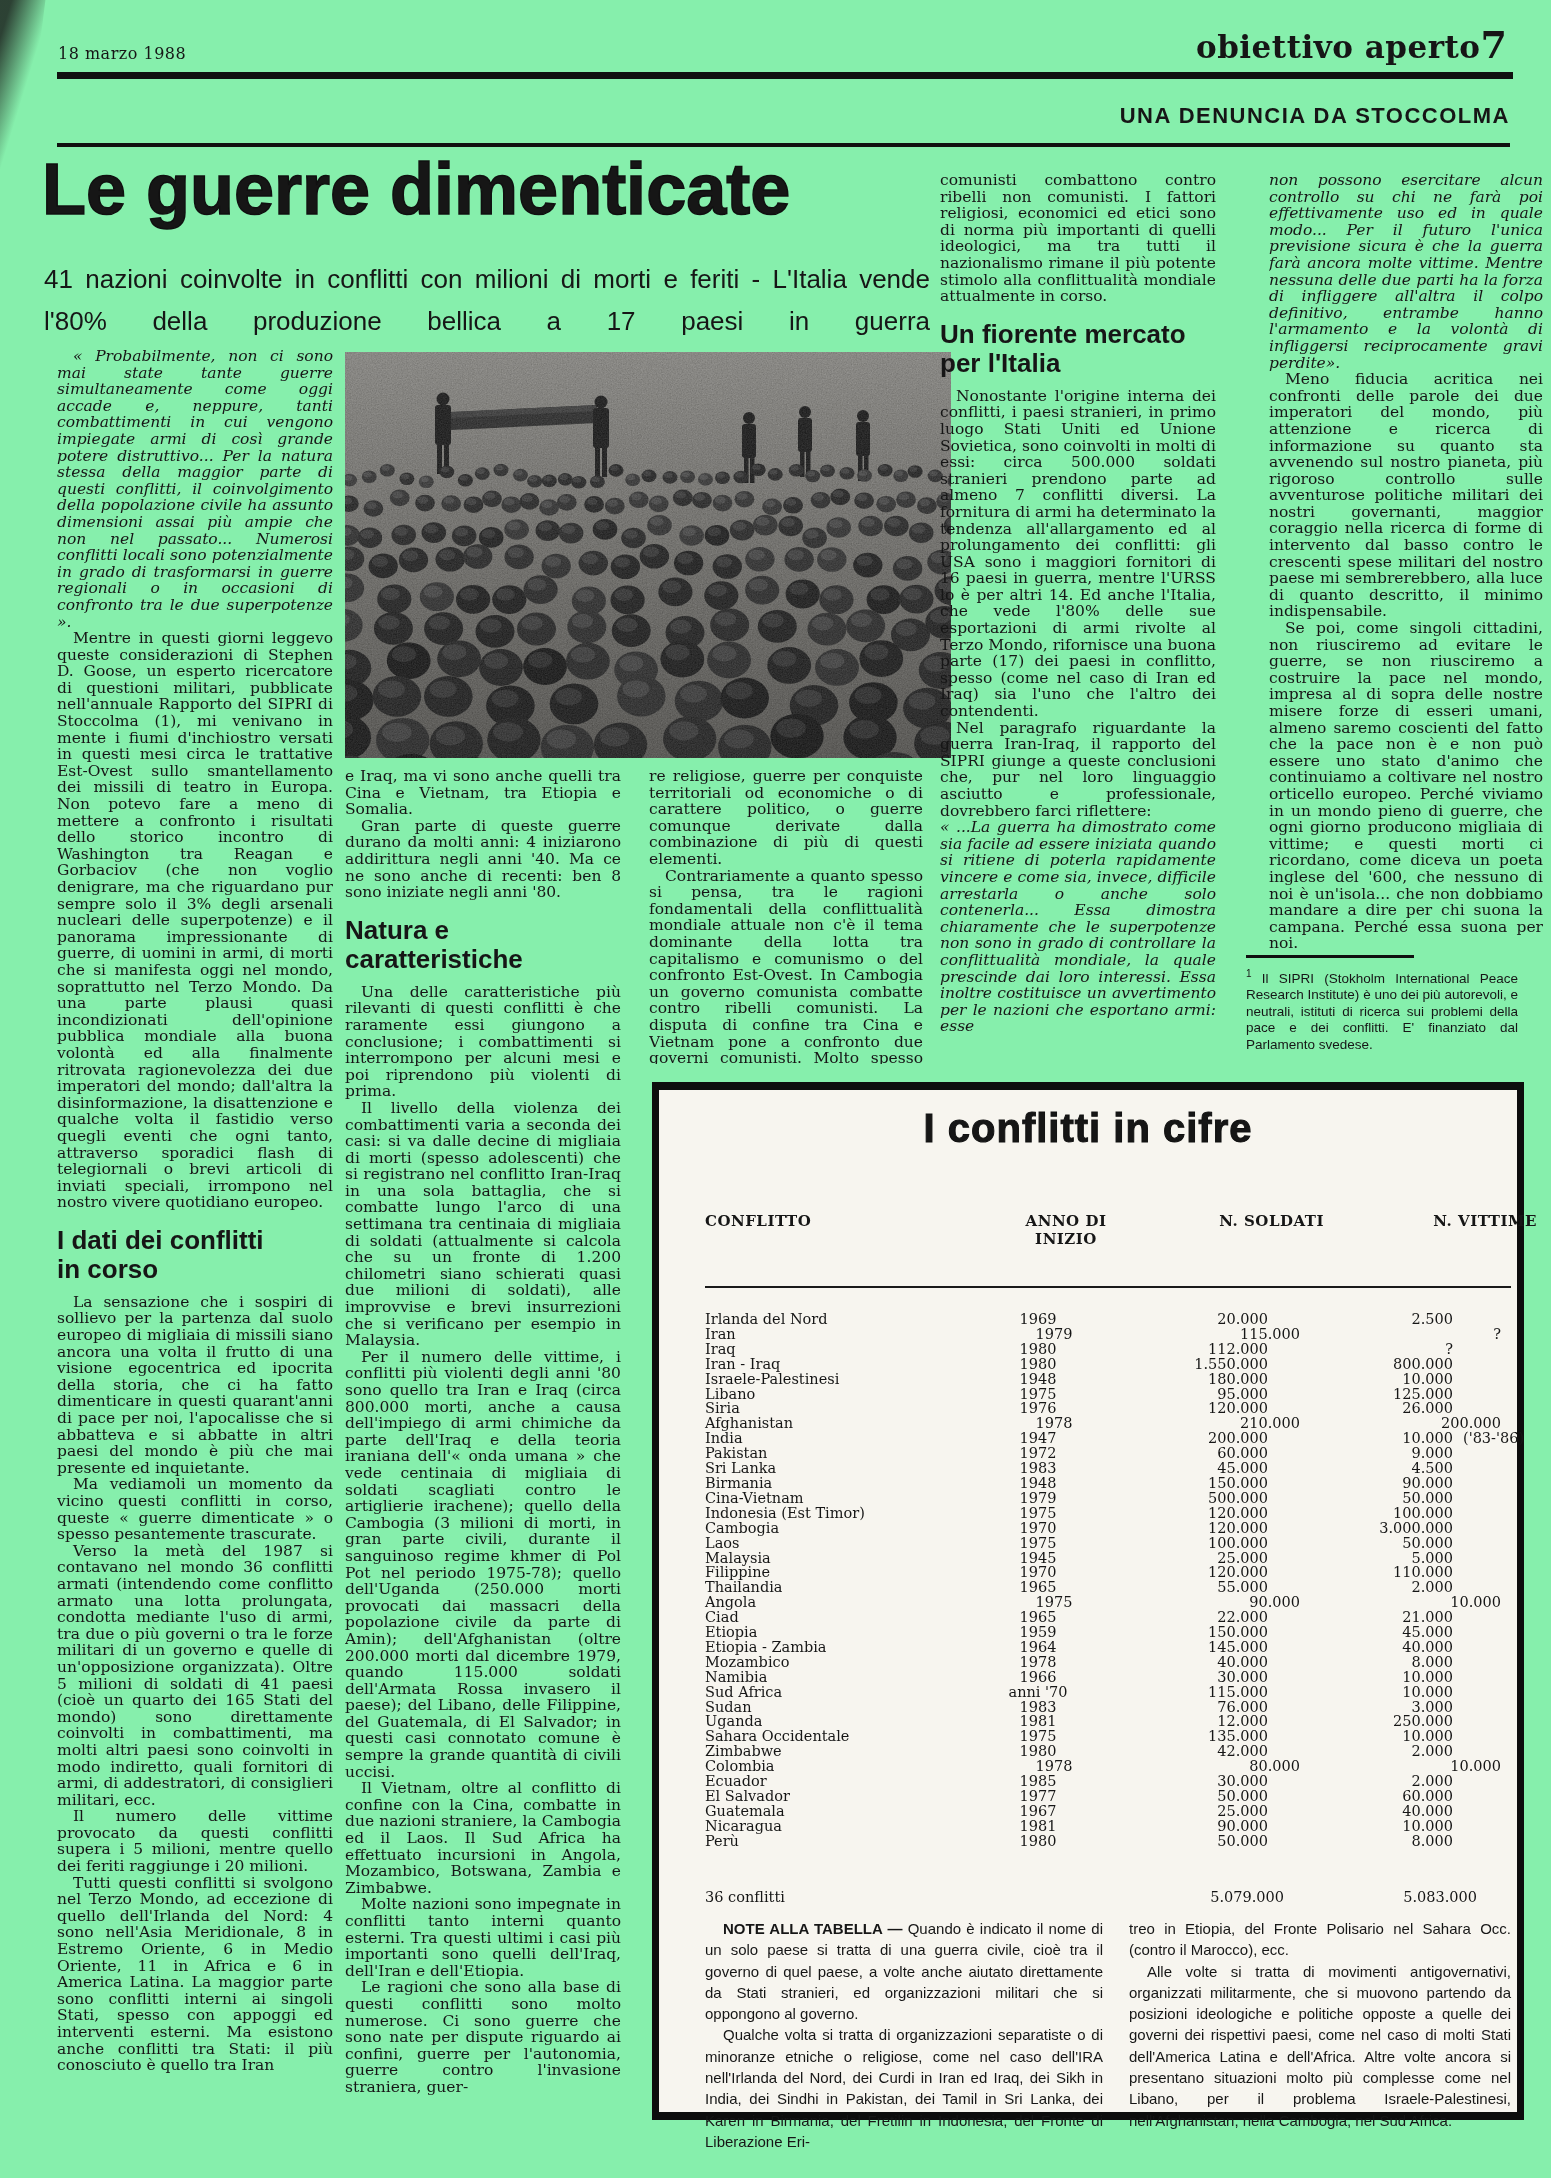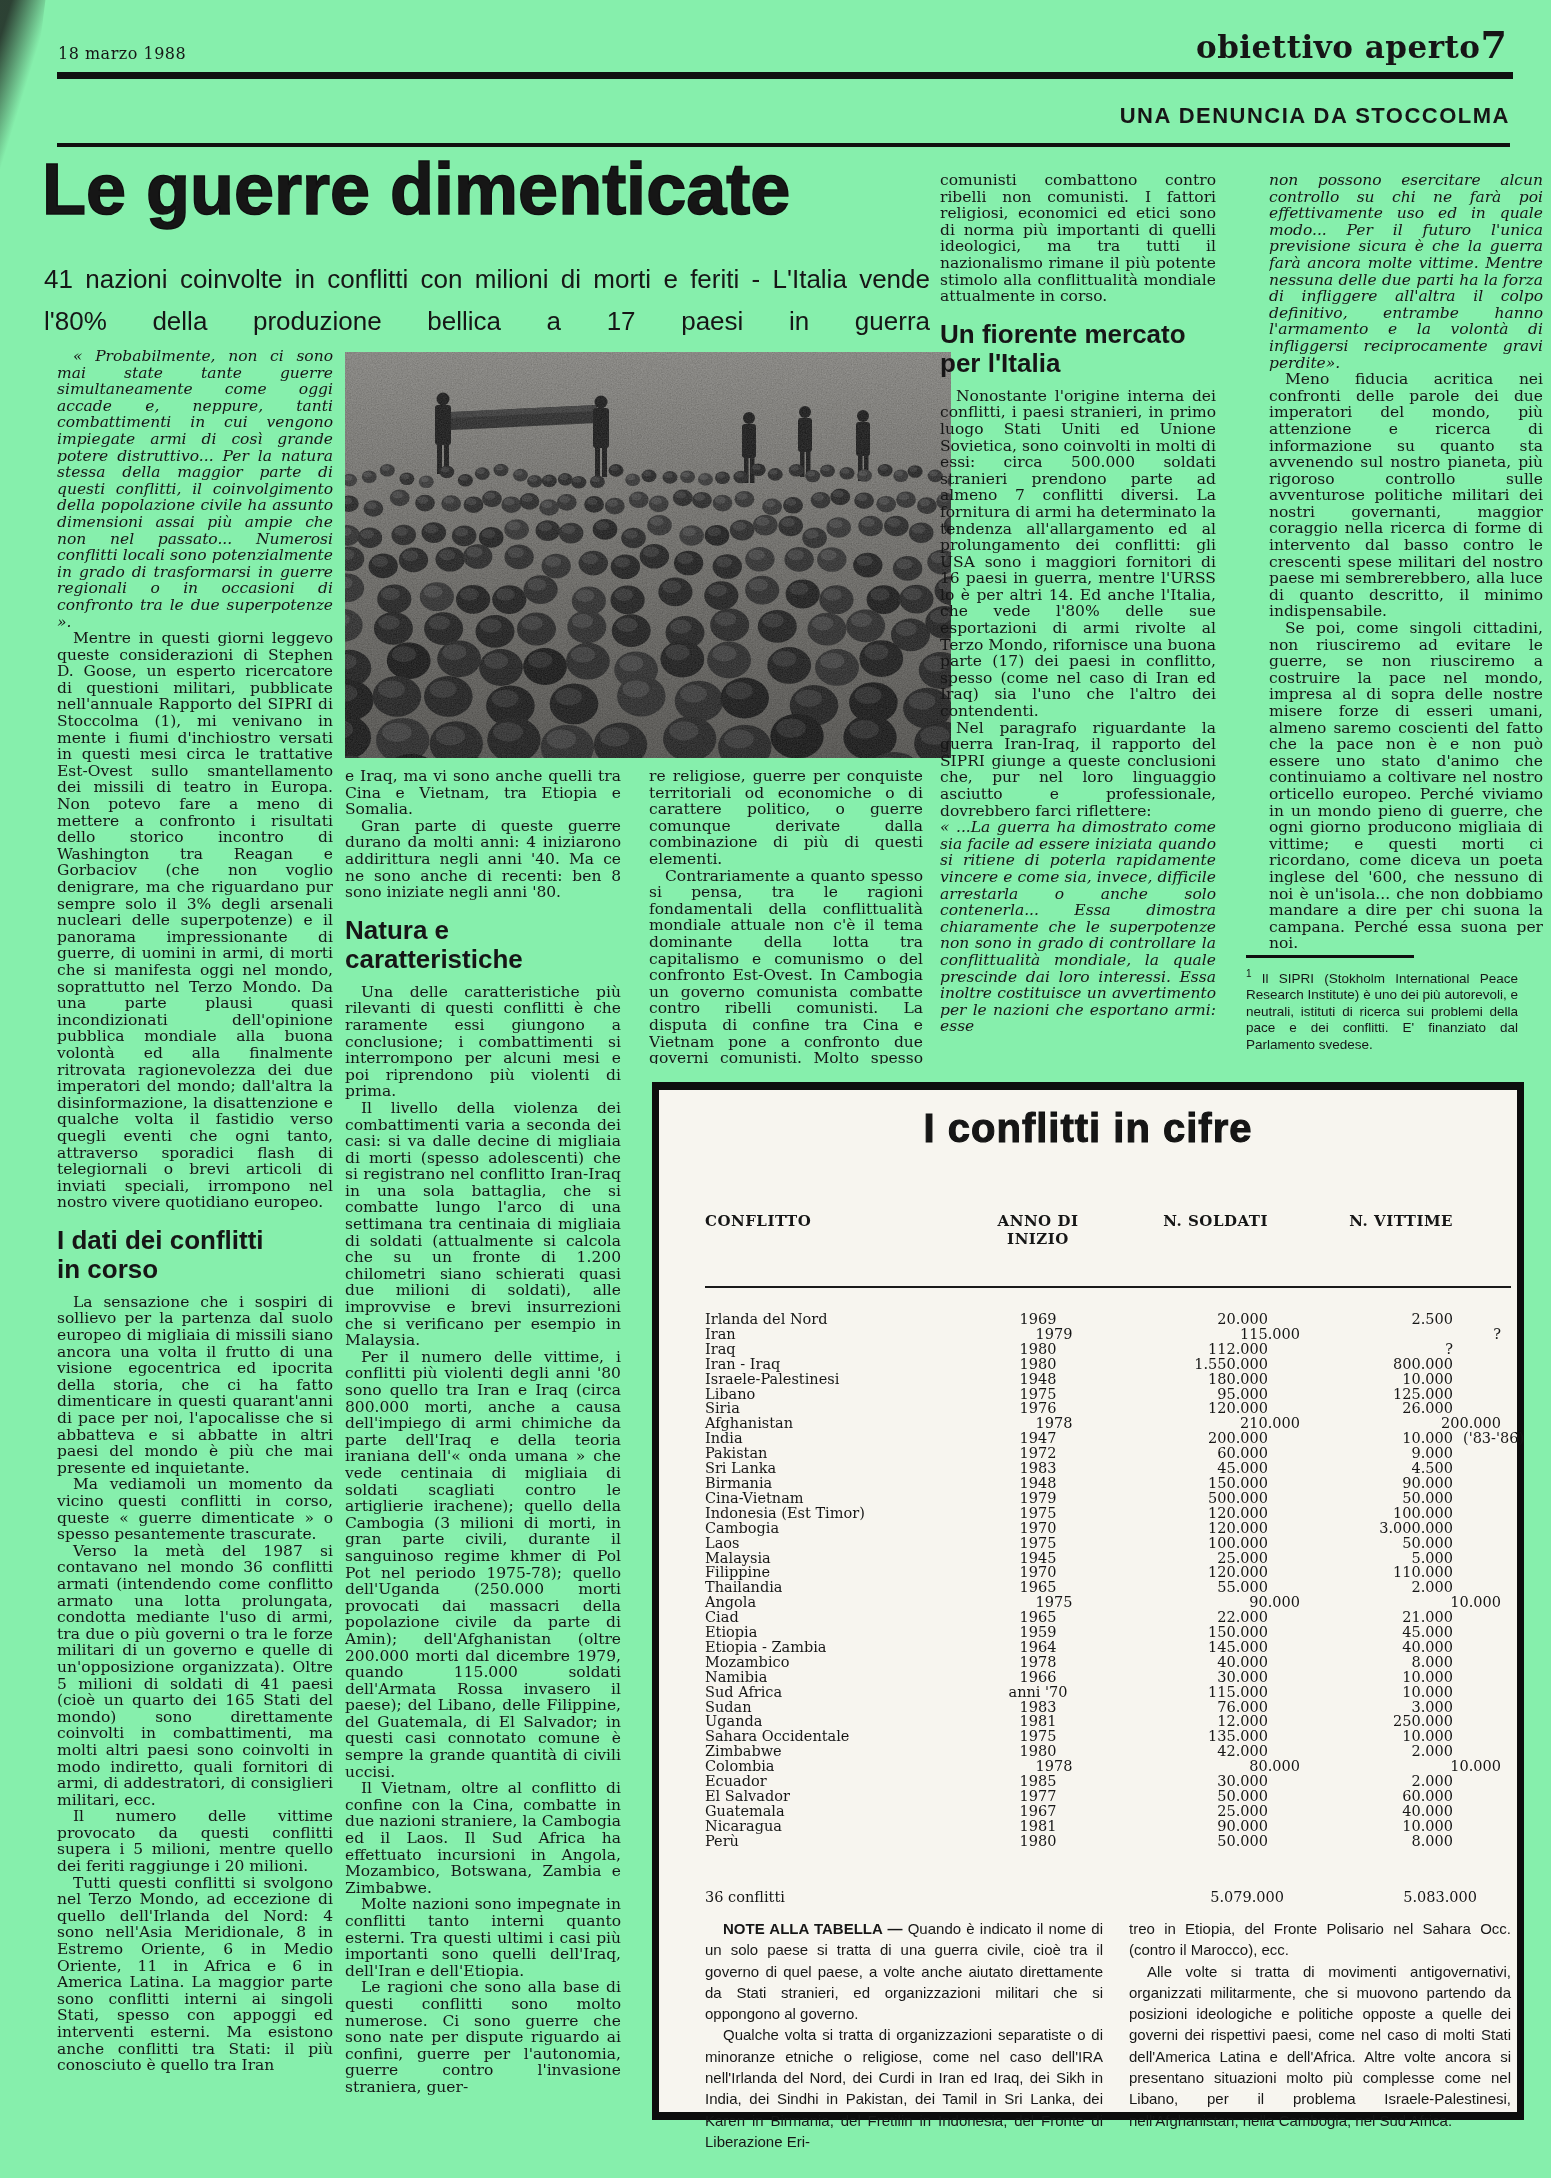--- a/index.html
+++ b/index.html
@@ -45,21 +45,21 @@
   .fnrule{position:absolute;left:1246px;top:955px;width:168px;height:3px;background:#101010;}
   .footnote{position:absolute;left:1246px;top:966px;width:272px;
             font-family:"Liberation Sans",sans-serif;font-size:13.5px;line-height:16.5px;text-align:justify;}
   .footnote sup{font-size:10px;}
   
   .tablebox{position:absolute;left:652px;top:1082px;width:872px;height:1038px;box-sizing:border-box;
             border:7px solid #0d0d0d;border-top-width:8px;border-bottom-width:8px;background:#f7f5ef;}
   .ttitle{position:absolute;left:0;right:0;top:16px;text-align:center;
           font-family:"Liberation Sans",sans-serif;font-weight:bold;font-size:40px;letter-spacing:1px;
           -webkit-text-stroke:1px #101010;}
-  .thead{position:absolute;left:0;top:122px;width:100%;font-weight:bold;font-size:15px;letter-spacing:.5px;}
+  .thead{position:absolute;left:0;top:122px;width:100%;font-weight:bold;font-size:15px;letter-spacing:.5px;gap:28px;}
   .headrule{position:absolute;left:46px;top:196px;width:806px;height:2px;background:#1a1a1a;}
   .rows{position:absolute;left:0;top:222px;width:100%;}
   .trow,.thead{display:grid;grid-template-columns:268px 130px 165px 185px 1fr;padding-left:46px;box-sizing:border-box;}
   .trow{font-size:14.5px;line-height:14.9px;}
   .trow.gap{margin-top:0;gap:16px;}
   .tc.year{text-align:center;}
   .tc.sold,.tc.vict{text-align:right;}
   .tc.note{padding-left:10px;white-space:nowrap;}
   .thead .tc.year{text-align:center;}
   .thead .tc.sold,.thead .tc.vict{text-align:right;}

